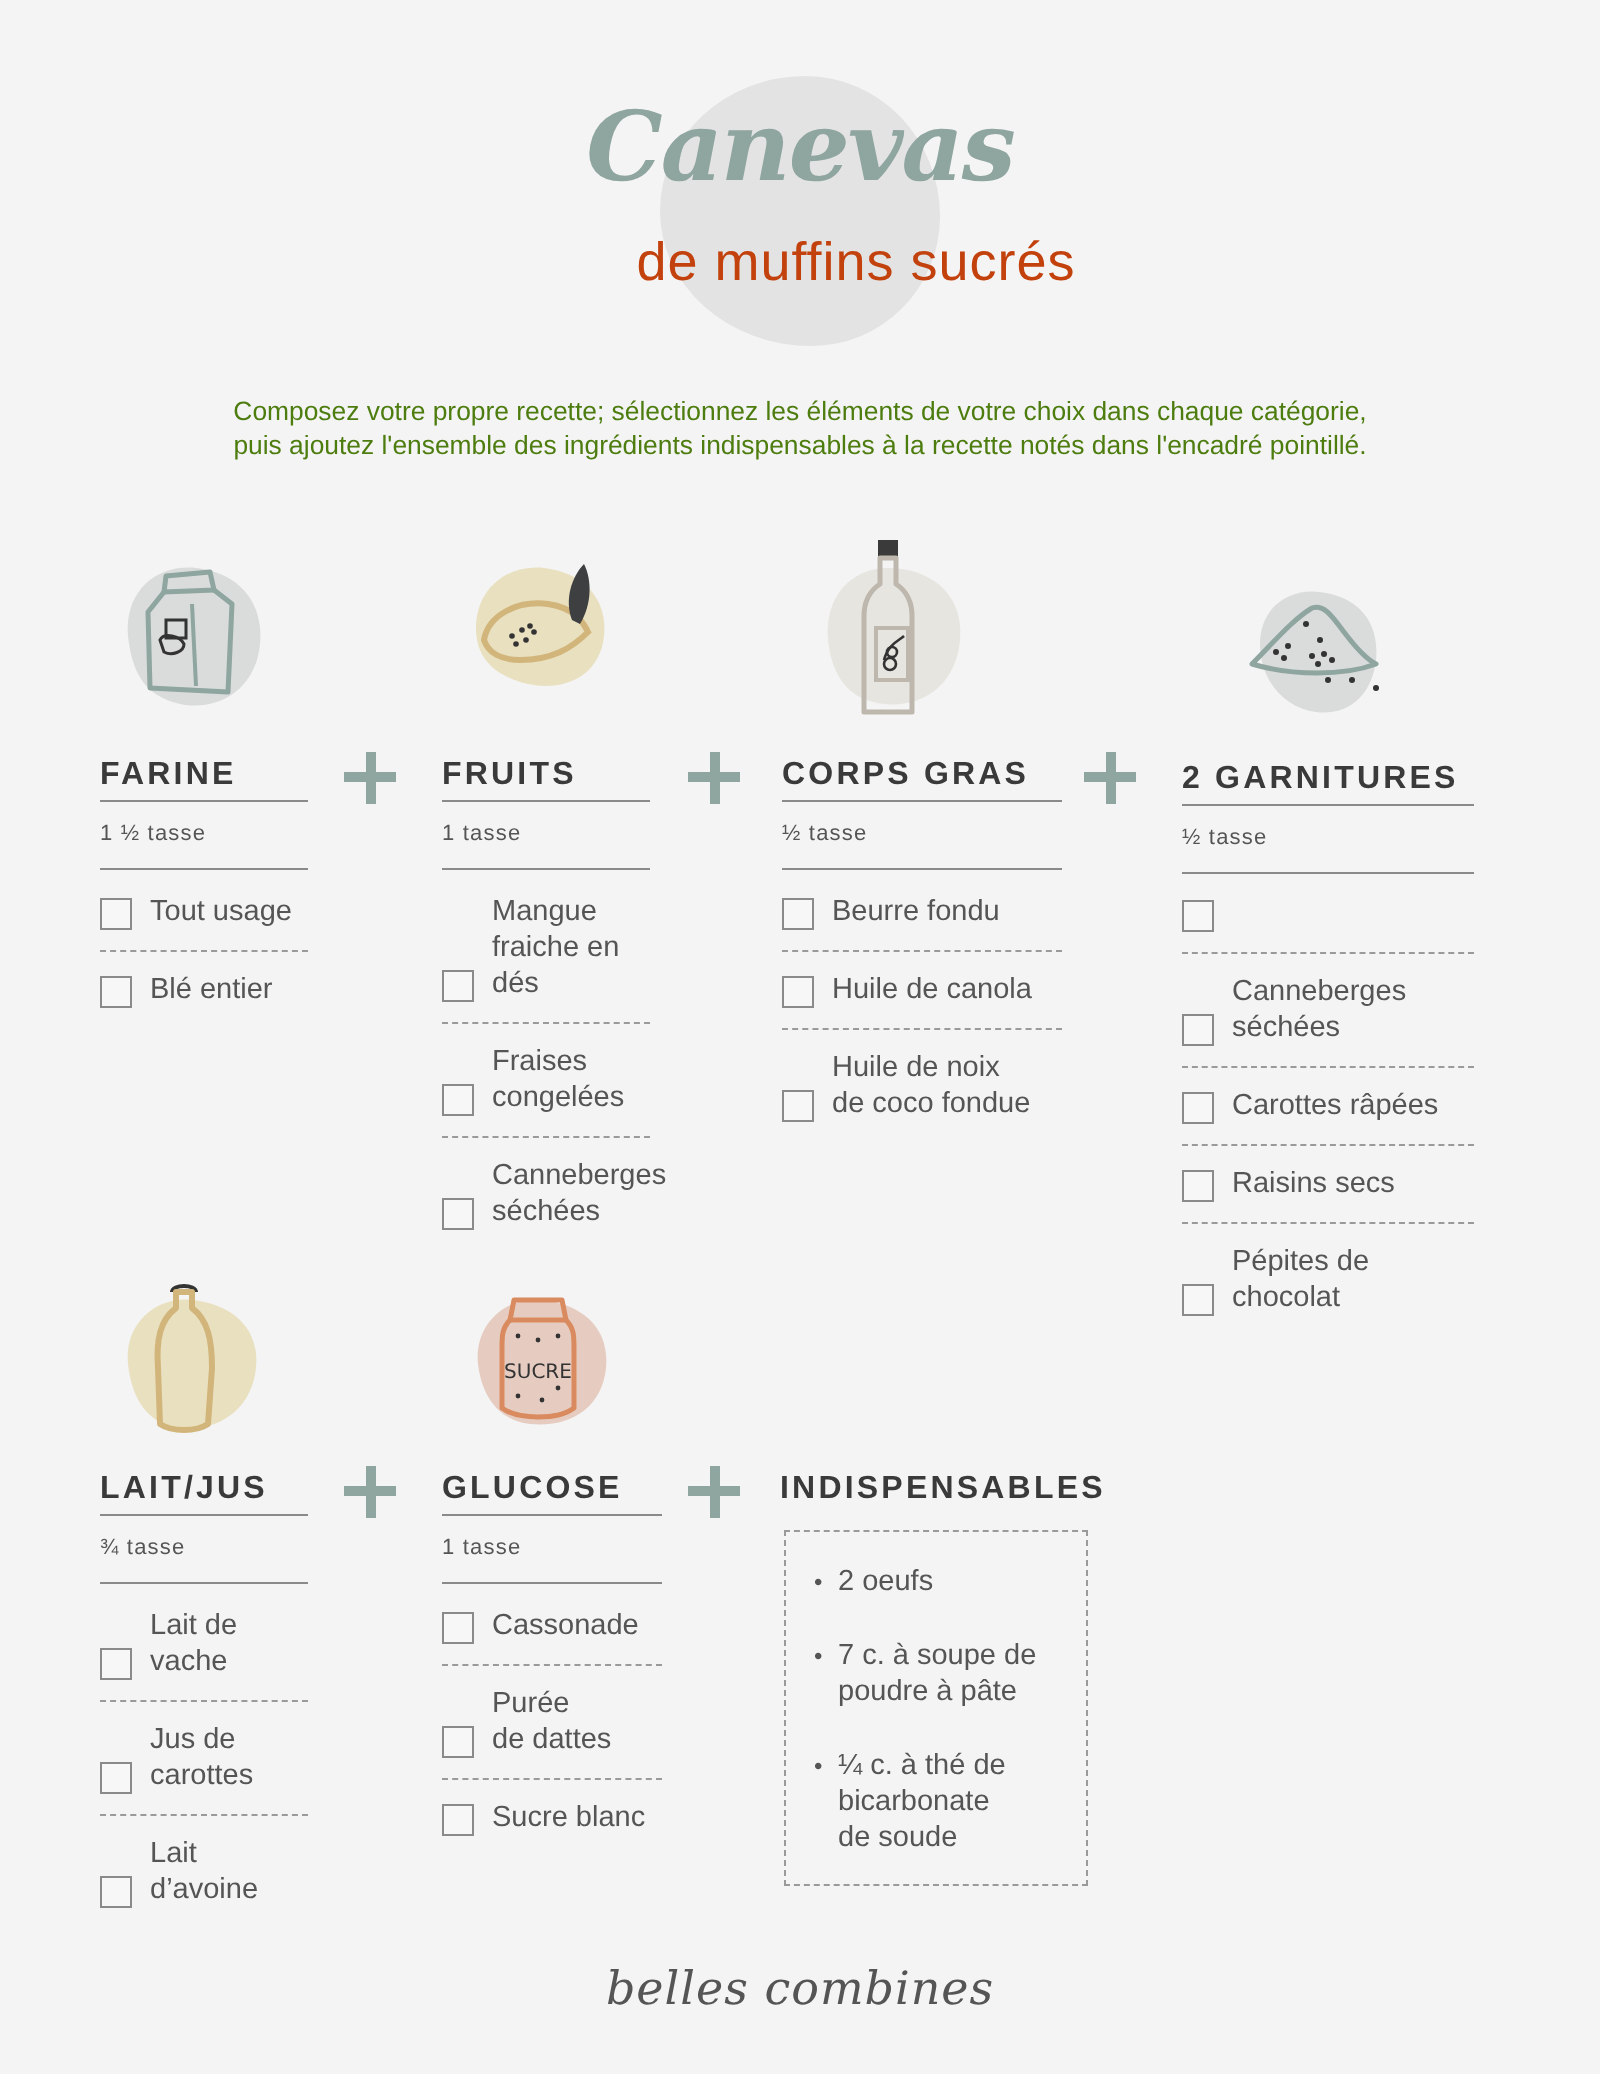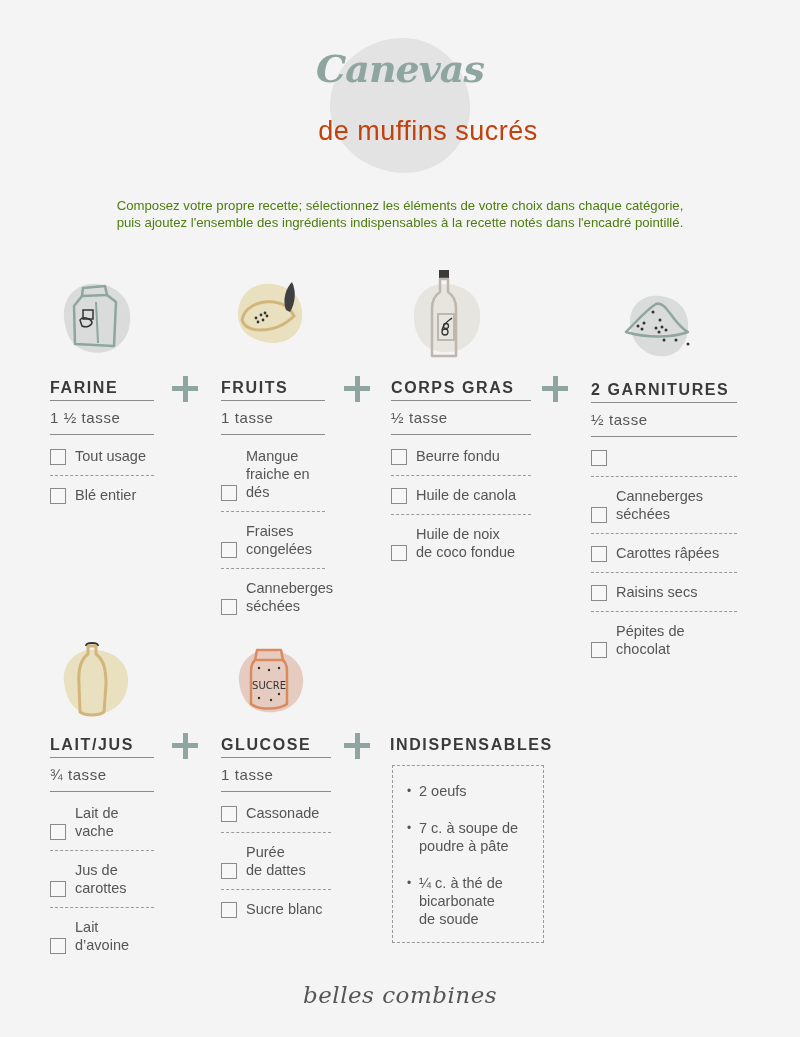--- a/index.html
+++ b/index.html
@@ -1,32 +1,32 @@
 <!DOCTYPE html>
 <html><head>
 <meta charset="utf-8">
 <style>
   * { box-sizing: border-box; margin: 0; padding: 0; }
   html, body { width: 800px; height: 1037px; background: #f4f4f4; overflow: hidden; }
   body { font-family: "DejaVu Sans", "Liberation Sans", sans-serif; color: #4a4a4a; position: relative; }
 
   .title-wrap { position: absolute; left: 0; top: 30px; width: 800px; height: 150px; }
   .title-blob { position: absolute; left: 330px; top: 8px; width: 140px; height: 135px; border-radius: 52% 48% 46% 54% / 50% 52% 48% 50%; background: #e2e3e2; }
-  .title-script { position: absolute; left: 0; width: 800px; top: 16px; text-align: center; font-family: "DejaVu Serif", serif; font-style: italic; font-weight: bold; font-size: 38px; color: #8fa59f; letter-spacing: -1px; }
+  .title-script { position: absolute; left: 0; width: 800px; top: 16px; text-align: center; font-family: "DejaVu Serif", serif; font-style: italic; font-weight: bold; font-size: 48px; color: #8fa59f; letter-spacing: -1px; }
   .title-sub { position: absolute; left: 0; width: 800px; top: 86px; text-align: center; font-family: "Liberation Sans", sans-serif; font-size: 27px; color: #c2410c; letter-spacing: 0.5px; margin-left: 28px; }
 
   .intro { position: absolute; top: 197px; left: 0; width: 800px; text-align: center; font-family: "Liberation Sans", sans-serif; font-size: 13.2px; line-height: 17px; color: #4d7c0f; }
 
   .icon { position: absolute; }
   .icon svg { display: block; }
 
   .cat { position: absolute; }
   .cat-title { font-family: "Liberation Sans", sans-serif; font-weight: bold; font-size: 16px; letter-spacing: 1.6px; color: #3a3a3a; height: 24px; line-height: 24px; }
   .cat-rule { border-top: 1.5px solid #8a8a8a; }
-  .cat-qty { font-family: "Liberation Sans", sans-serif; font-size: 15px; letter-spacing: 0.6px; color: #555; height: 33px; line-height: 33px; }
+  .cat-qty { font-family: "Liberation Sans", sans-serif; font-size: 11px; letter-spacing: 0.6px; color: #555; height: 33px; line-height: 33px; }
   .items { padding-top: 12px; }
   .item { display: flex; align-items: flex-end; font-family: "Liberation Sans", sans-serif; font-size: 14.5px; line-height: 18px; color: #555; padding: 0; }
   .item .box { width: 16px; height: 16px; border: 1.3px solid #8a8a8a; background: #f7f7f7; flex: none; margin-top: 1px; margin-right: 9px; cursor: pointer; }
   .item .label { white-space: pre-line; }
   .dash { border-top: 1.3px dashed #9a9a9a; margin: 10px 0 10px 0; }
 
   .plus { position: absolute; width: 26px; height: 26px; }
   .plus::before, .plus::after { content: ""; position: absolute; background: #8fa59f; }
   .plus::before { left: 0; top: 10px; width: 26px; height: 5px; }
   .plus::after { left: 10.5px; top: 0; width: 5px; height: 26px; }

